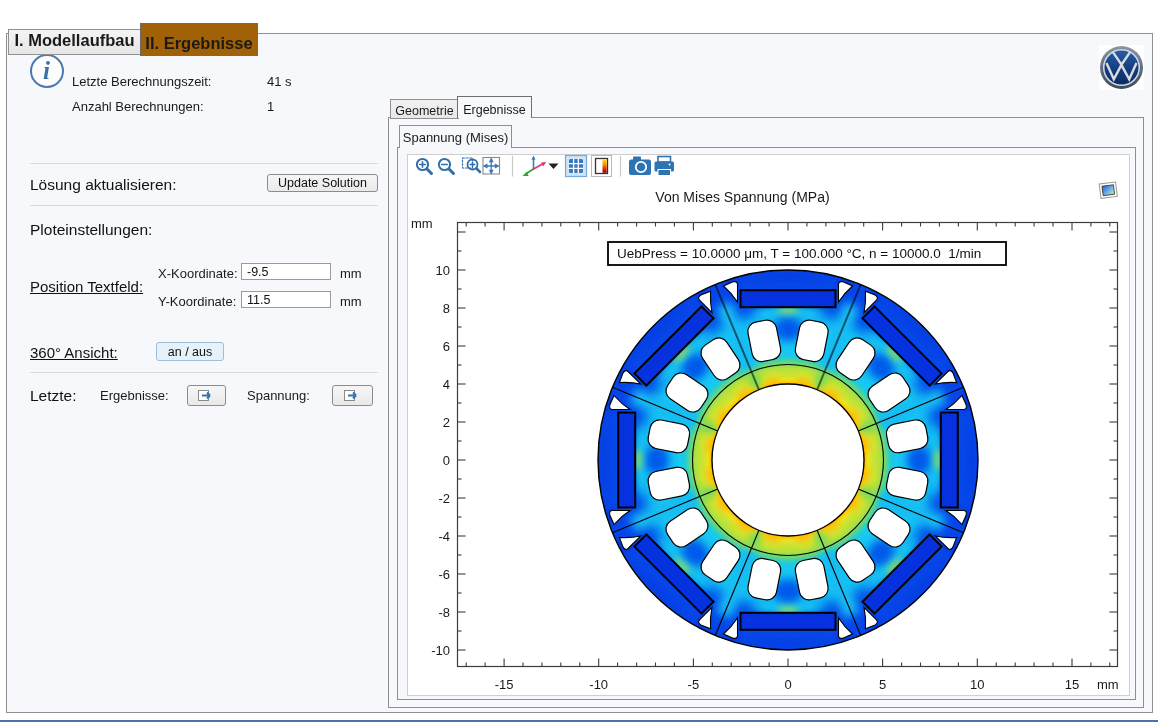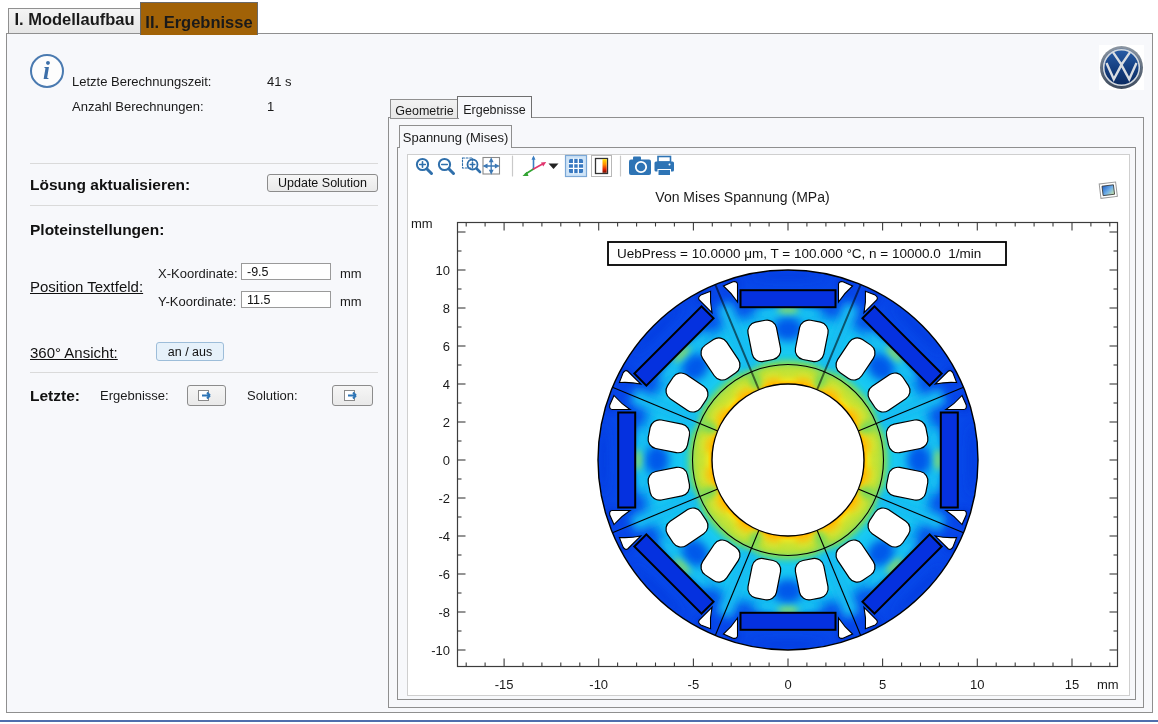--- a/index.html
+++ b/index.html
@@ -1,24 +1,24 @@
 <!DOCTYPE html>
 <html><head>
 <meta charset="utf-8">
 <style>
 html,body{margin:0;padding:0;}
 body{width:1158px;height:724px;position:relative;background:#ffffff;
  font-family:"Liberation Sans",sans-serif;overflow:hidden;}
 .abs{position:absolute;}
 #mainpanel{left:6px;top:33px;width:1145px;height:678px;background:#f7f8fb;border:1px solid #8f8f8f;}
-.toptab{font-weight:bold;font-size:16.5px;color:#1a1a1a;display:flex;align-items:center;justify-content:center;}
+.toptab{font-weight:bold;font-size:16.5px;color:#1a1a1a;display:flex;align-items:center;justify-content:center;margin-top:21px;}
 #tab1{left:8px;top:8px;width:131px;height:20px;background:linear-gradient(#f4f4f4,#e6e6e6);border:1px solid #909090;z-index:3;padding-bottom:4px;}
 #tab2{left:140px;top:2px;width:116px;height:26px;background:#a16207;border:1px solid #6a6a6a;border-bottom:none;z-index:3;padding-top:6px;}
 .lbl{font-size:13px;color:#1a1a1a;white-space:nowrap;}
-.big{font-size:15.5px;font-weight:bold;color:#111;}
+.big{font-size:15.5px;font-weight:normal;color:#111;}
 .und{font-size:15px;text-decoration:underline;color:#111;}
 .sep{height:1px;background:#dadada;left:30px;width:348px;}
 .btn{background:linear-gradient(#f6f6f6,#e9e9e9);border:1px solid #8c8c8c;border-radius:3px;
  font-size:12.5px;color:#111;display:flex;align-items:center;justify-content:center;}
 .inp{background:#fff;border:1px solid #9a9a9a;font-size:12.5px;color:#111;padding:0 0 0 5px;display:flex;align-items:center;}
 #rpanel{left:388px;top:117px;width:754px;height:589px;background:#f7f8fb;border:1px solid #8f8f8f;}
 .rtab{font-size:12.5px;color:#1a1a1a;display:flex;align-items:center;justify-content:center;}
 #rtab1{left:390px;top:99px;width:67px;height:15px;padding-top:3px;background:linear-gradient(#f2f2f2,#e7e7e7);border:1px solid #909090;z-index:3;}
 #rtab2{left:457px;top:96px;width:73px;height:17px;padding-top:4px;background:#f7f8fb;border:1px solid #6f6f6f;border-bottom:none;z-index:3;}
 #spanel{left:397px;top:147px;width:737px;height:551px;background:#f7f8fb;border:1px solid #8f8f8f;}
@@ -56,21 +56,21 @@
 <div class="abs btn" style="left:156px;top:342px;width:66px;height:17px;background:#e6f1fa;border:1px solid #9dbdd9;">an / aus</div>
 <div class="abs sep" style="top:372px;"></div>
 <div class="abs big" style="left:30px;top:387px;">Letzte:</div>
 <div class="abs lbl" style="left:100px;top:388px;">Ergebnisse:</div>
 <div class="abs btn" style="left:187px;top:385px;width:37px;height:19px;">
     <svg width="17" height="13" viewBox="0 0 17 13">
       <rect x="0.5" y="1.5" width="10" height="10" fill="#ffffff" stroke="#8a8a8a"></rect>
       <path d="M4 6.5 L12 6.5 M12 6.5 L9 3.5 M12 6.5 L9 9.5" stroke="#2e75b6" stroke-width="2" fill="none"></path>
     </svg>
   </div>
-<div class="abs lbl" style="left:247px;top:388px;">Solution:</div>
+<div class="abs lbl" style="left:247px;top:388px;">Spannung:</div>
 <div class="abs btn" style="left:332px;top:385px;width:39px;height:19px;">
     <svg width="17" height="13" viewBox="0 0 17 13">
       <rect x="0.5" y="1.5" width="10" height="10" fill="#ffffff" stroke="#8a8a8a"></rect>
       <path d="M4 6.5 L12 6.5 M12 6.5 L9 3.5 M12 6.5 L9 9.5" stroke="#2e75b6" stroke-width="2" fill="none"></path>
     </svg>
   </div>
 
 <div class="abs" style="left:1099px;top:45px;width:45px;height:45px;background:#fff;">
 <svg width="45" height="45" viewBox="-22.5 -22.5 45 45">
 <defs>

